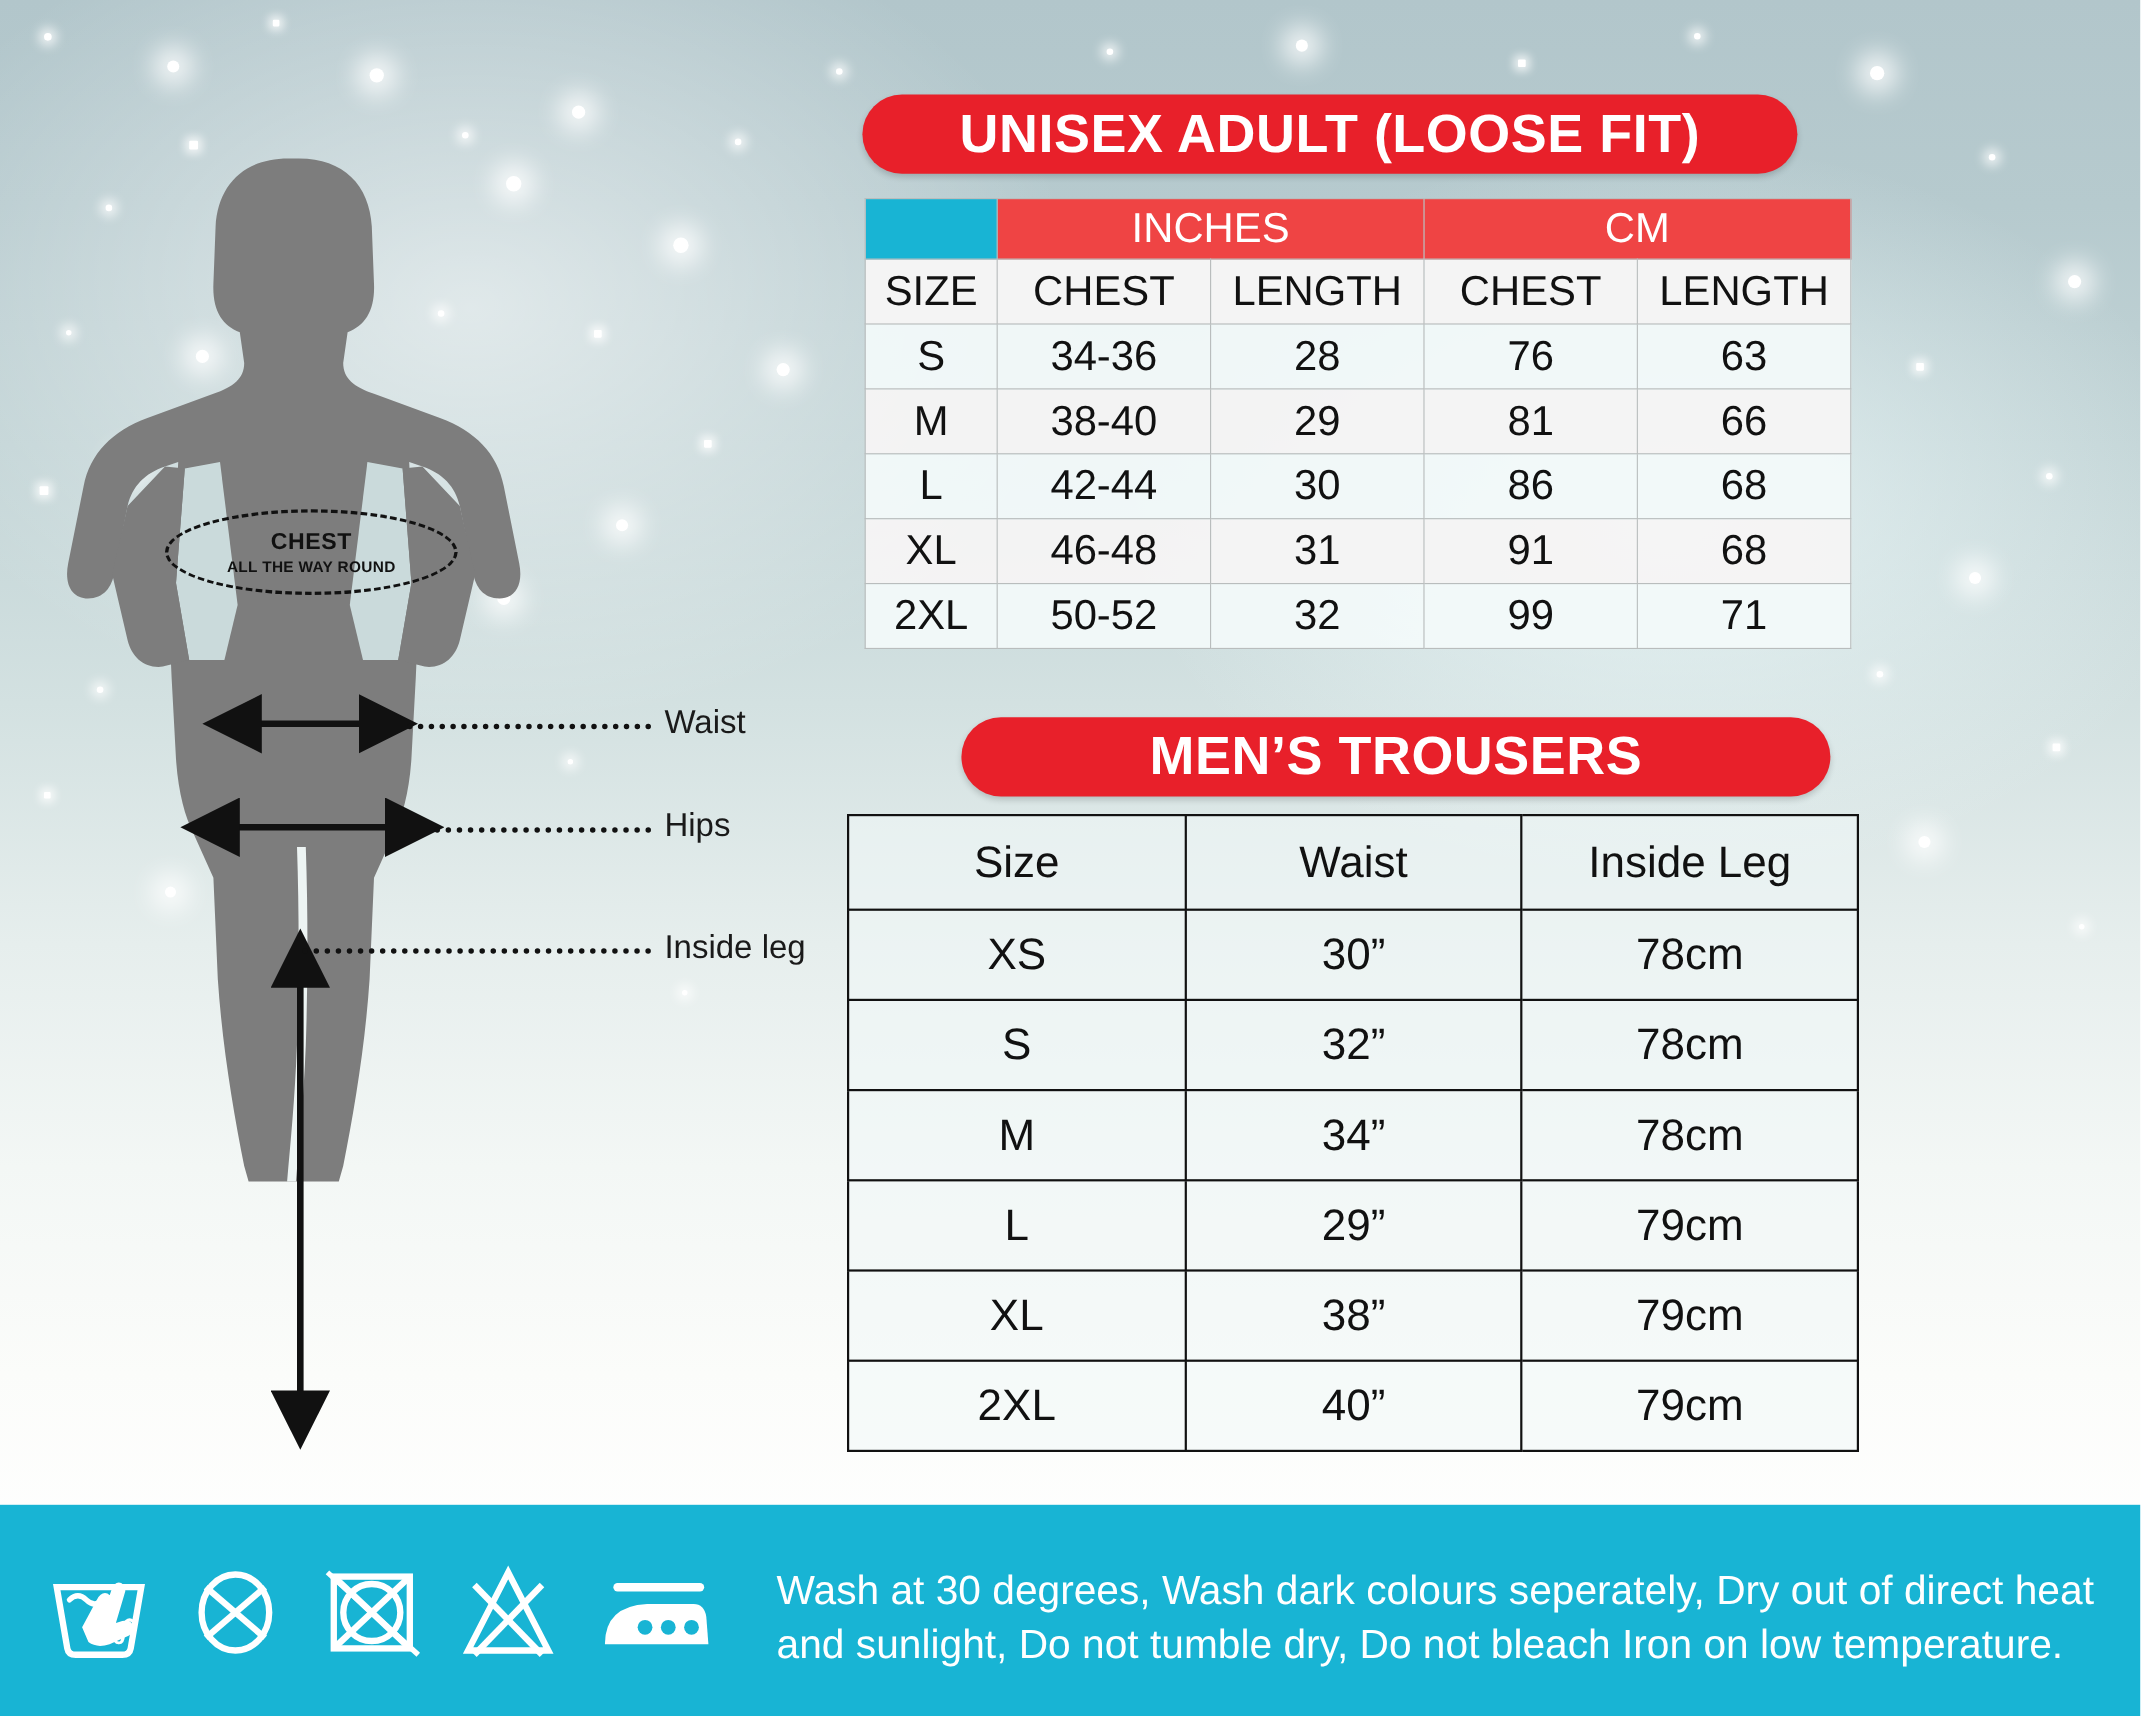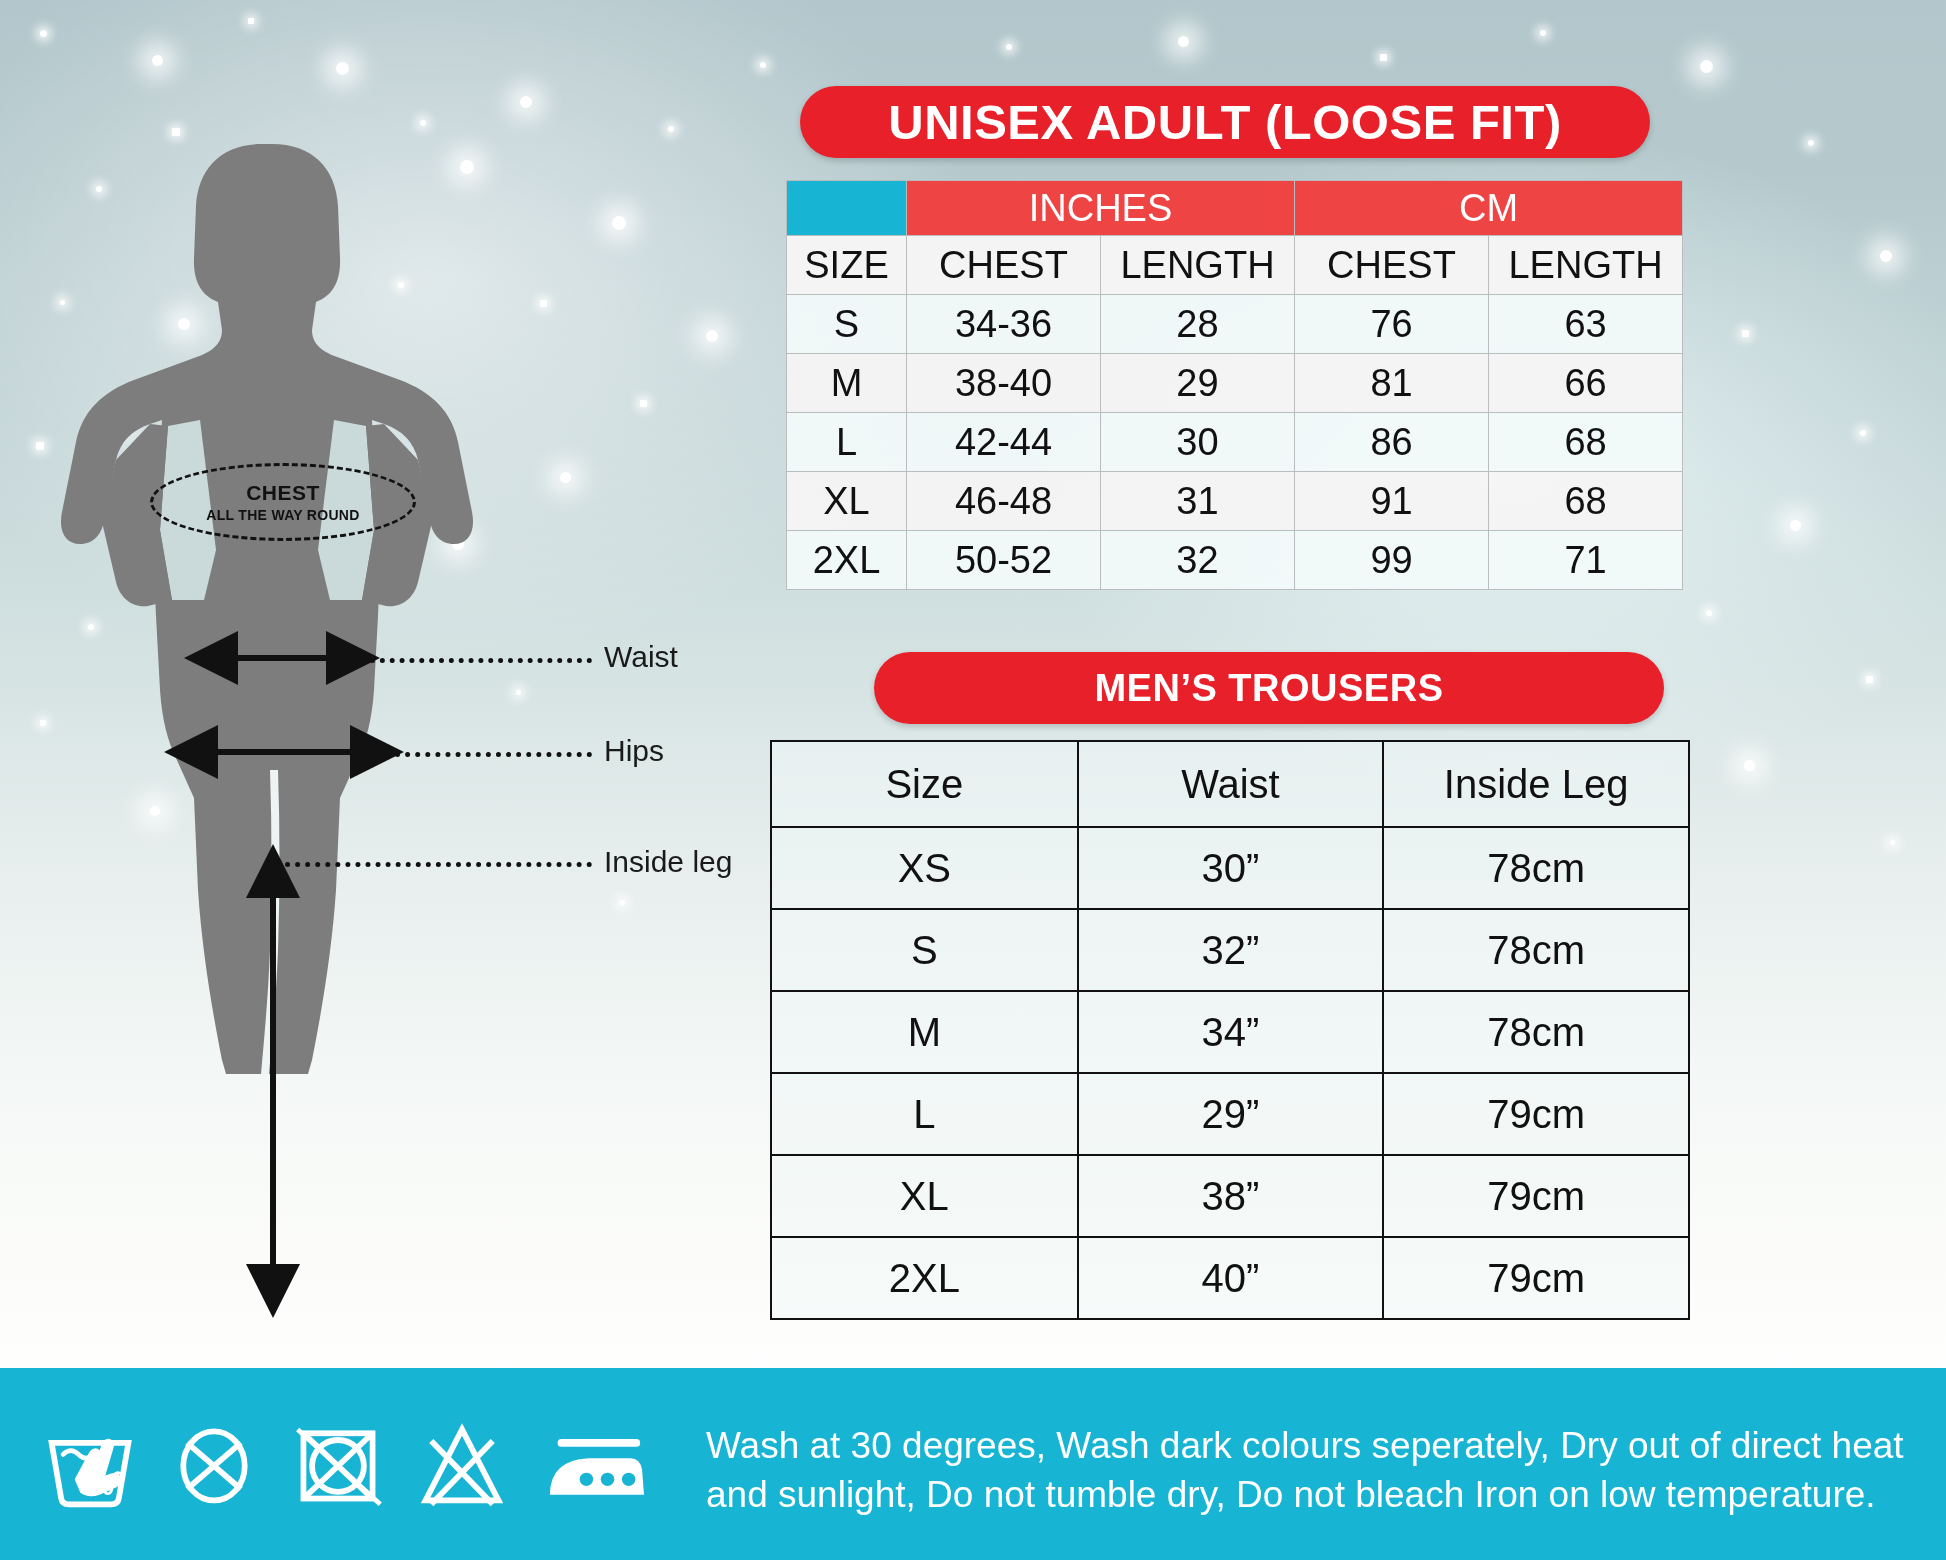--- a/index.html
+++ b/index.html
@@ -85,28 +85,28 @@
     border-radius: 60px;
     color: #ffffff;
     font-weight: bold;
     display: flex;
     align-items: center;
     justify-content: center;
     letter-spacing: 0.5px;
     box-shadow: 0 3px 6px rgba(0,0,0,0.18);
   }
   #banner-unisex {
-    left: 800px; top: 86px;
+    left: 784px; top: 86px;
     width: 850px; height: 72px;
     font-size: 49px;
   }
   #banner-trousers {
     left: 874px; top: 652px;
     width: 790px; height: 72px;
-    font-size: 38px;
+    font-size: 49px;
   }
 
   
   #tbl-unisex {
     position: absolute;
     left: 786px; top: 180px;
     width: 896px;
     border-collapse: collapse;
     table-layout: fixed;
     font-family: "Liberation Sans", sans-serif;

